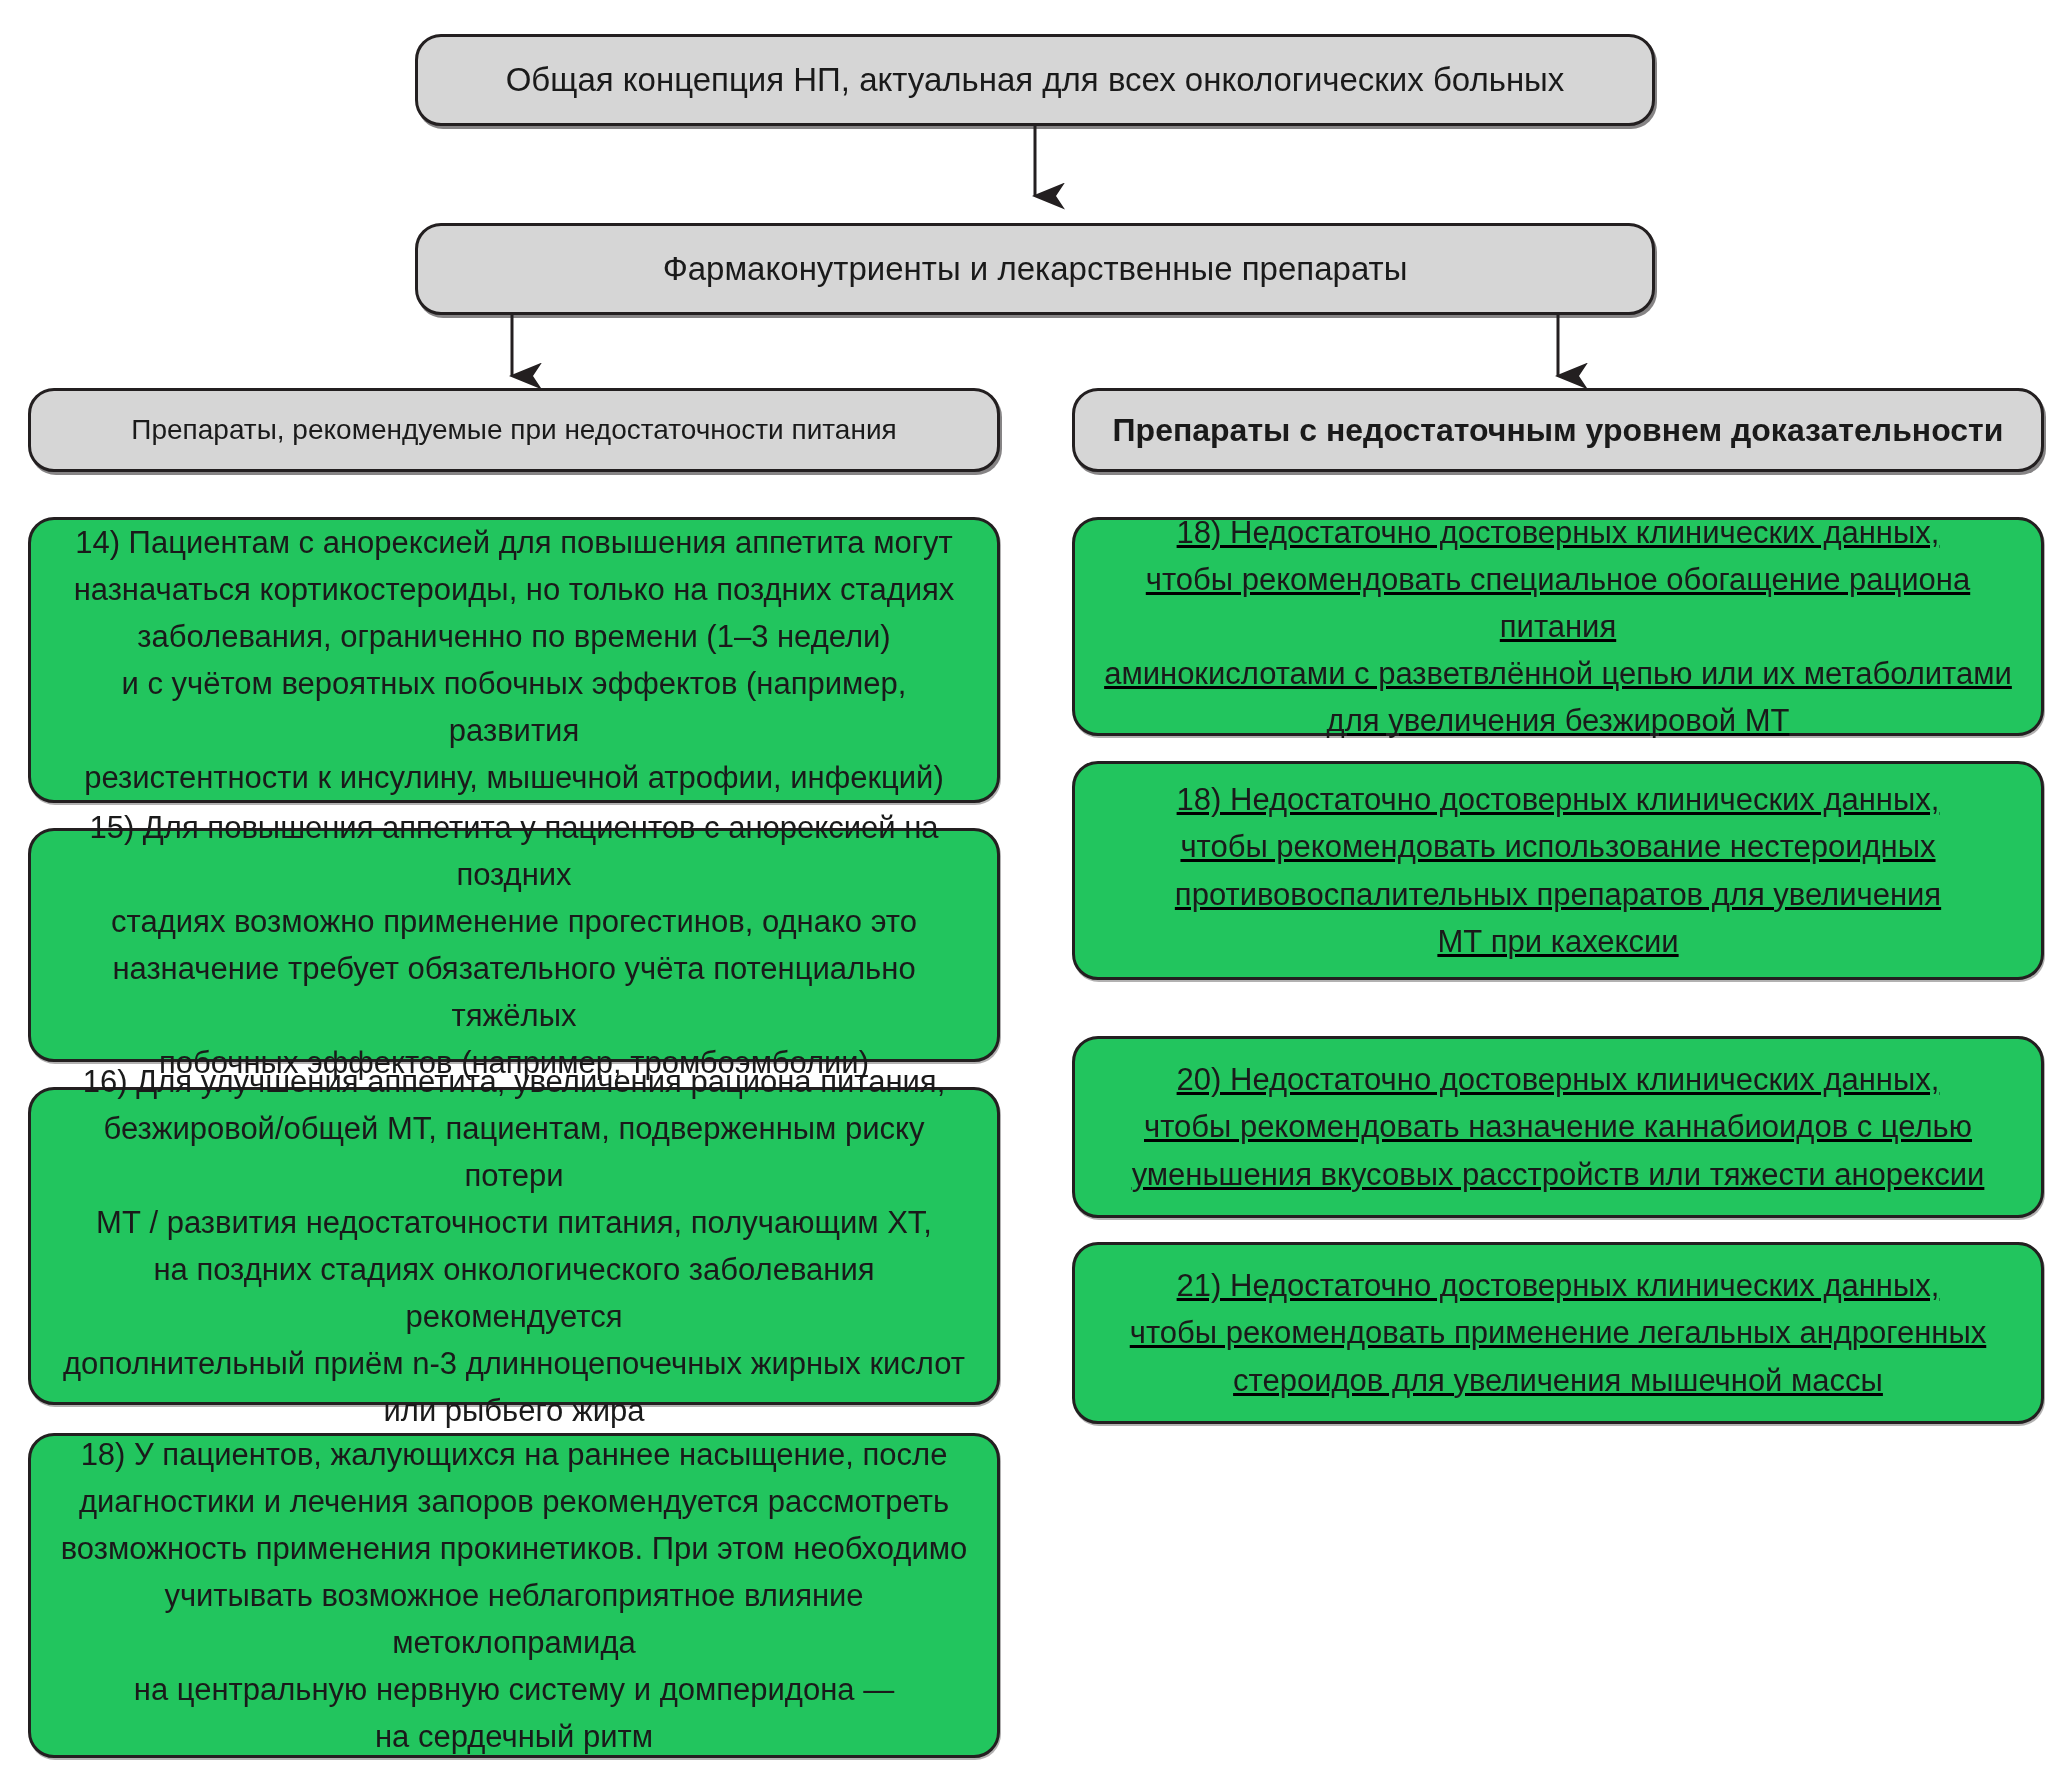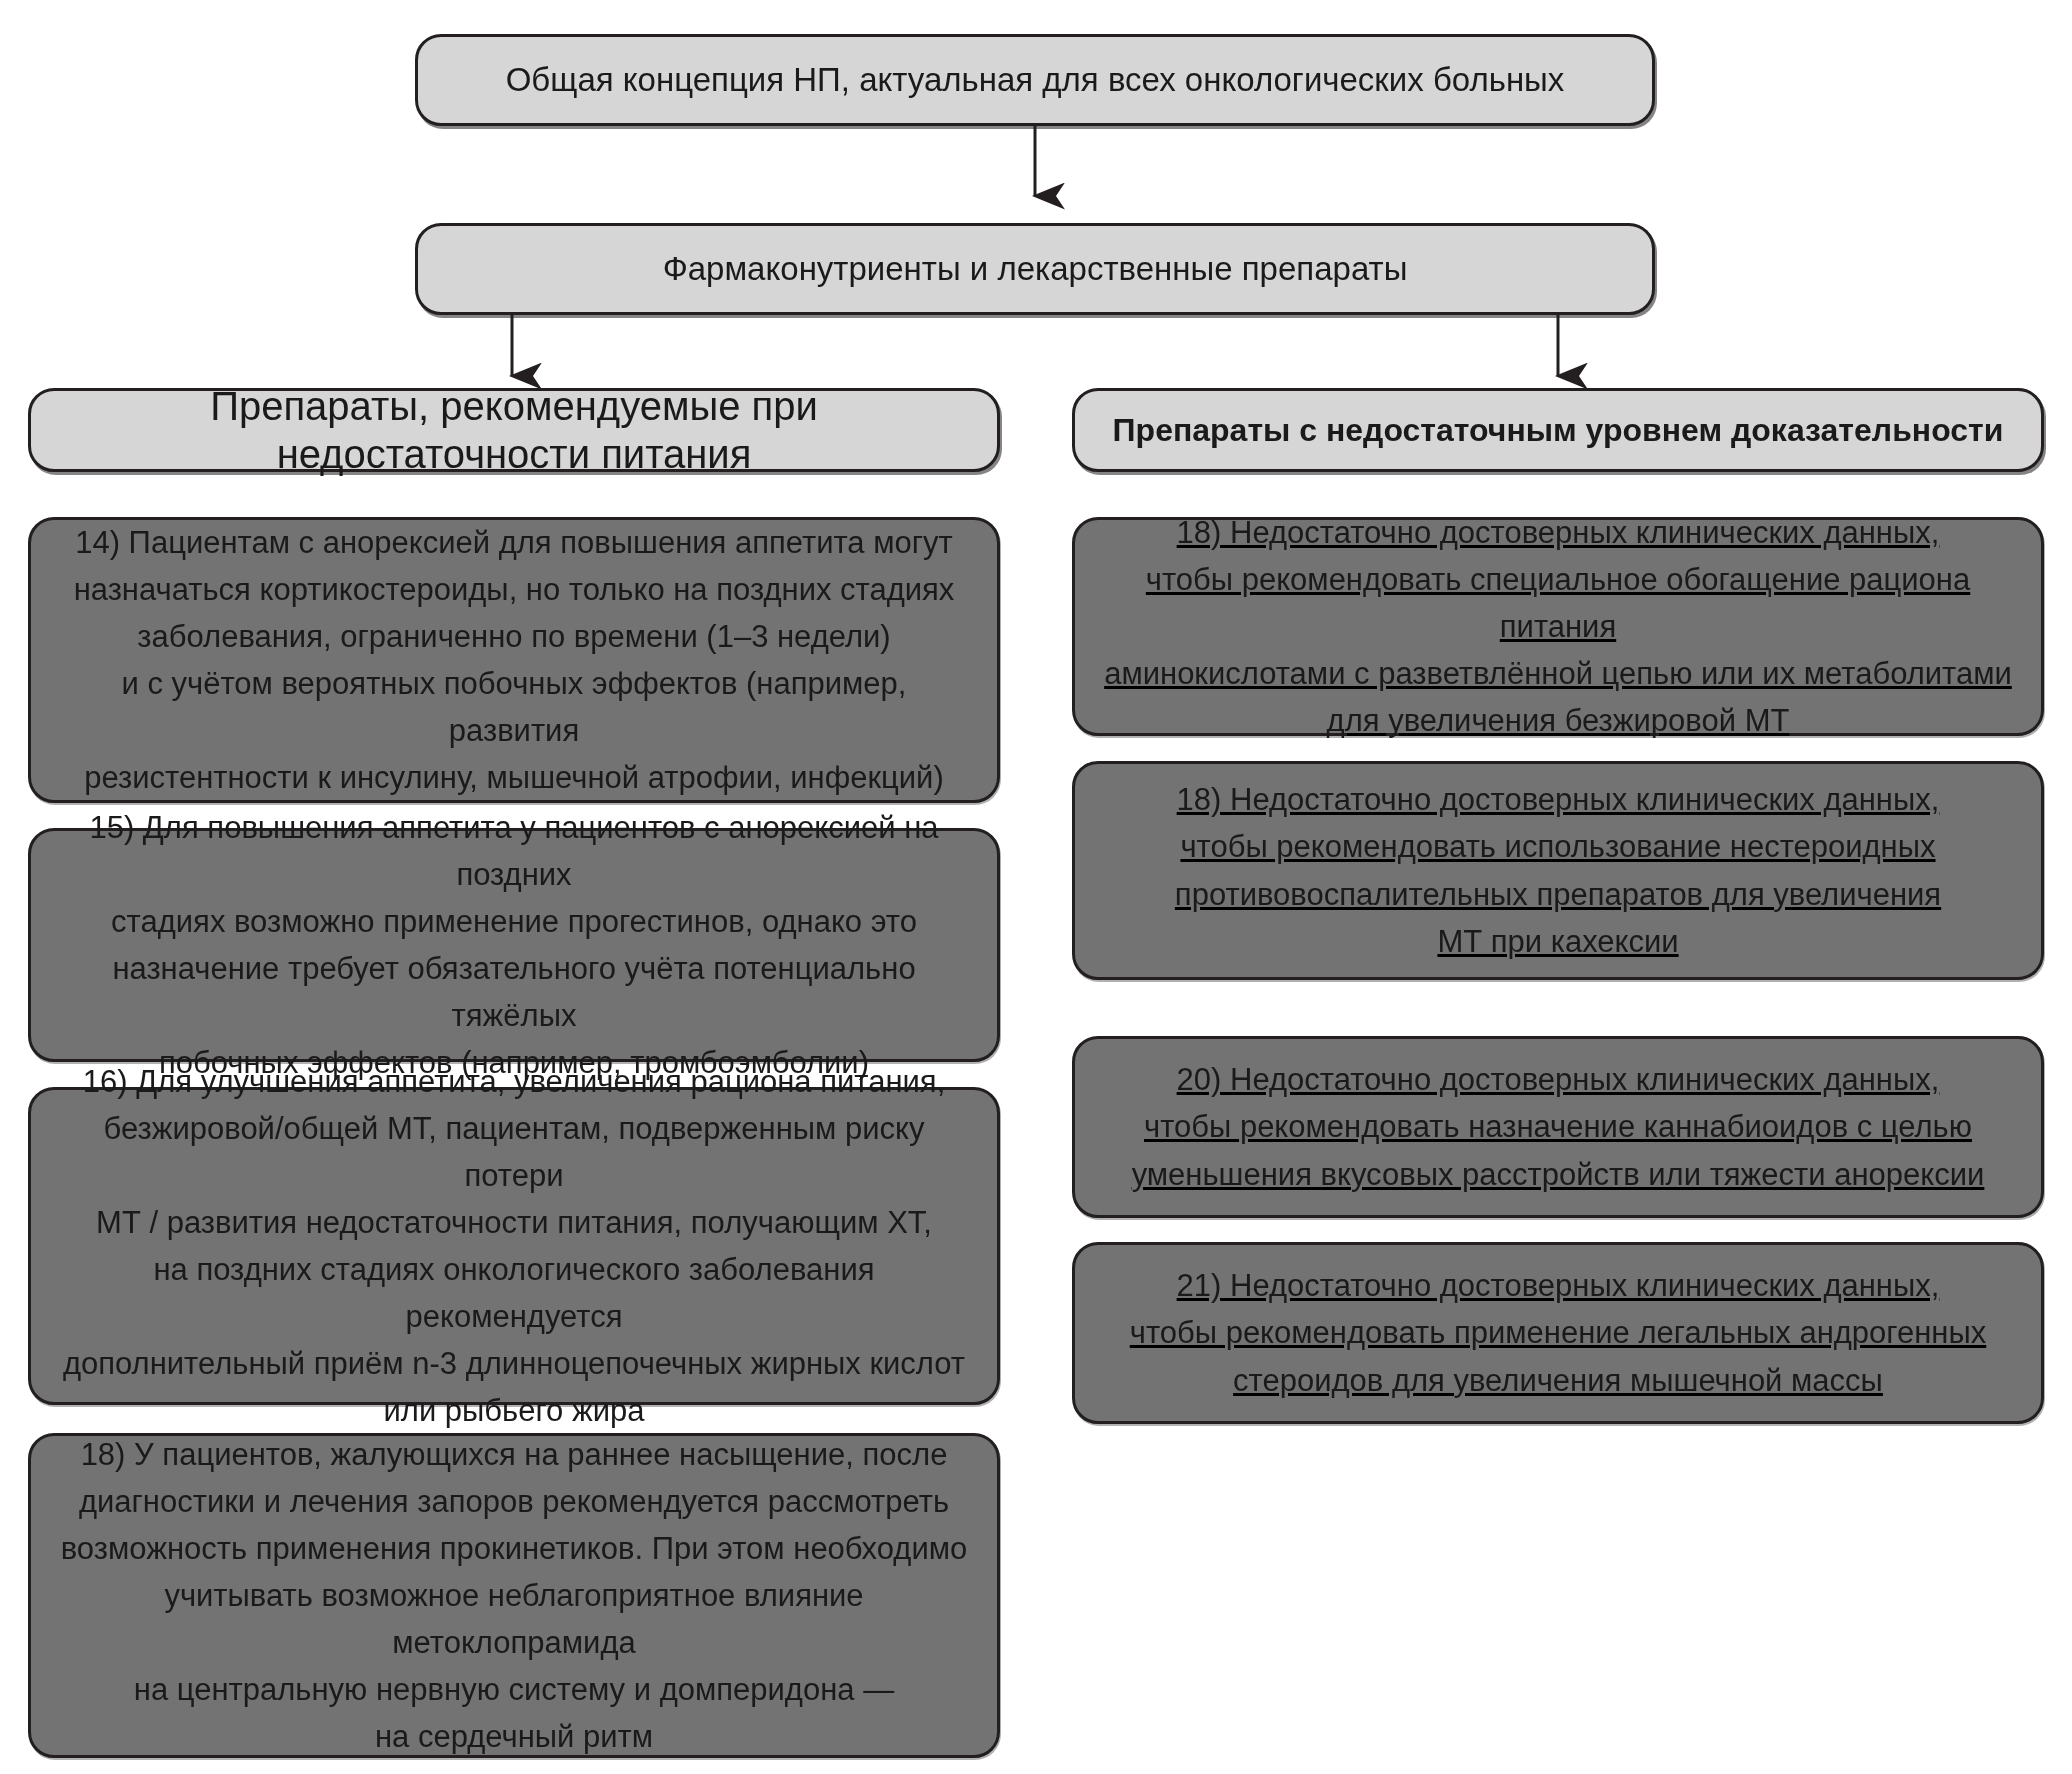--- a/index.html
+++ b/index.html
@@ -52,21 +52,21 @@
     padding: 0 26px;
     box-sizing: border-box;
     color: #1a1a1a;
     white-space: pre-line;
   }
 
   .node.gray {
     background: #d6d6d6;
   }
   .node.white {
-    background: #737373;
+    background: #22c55e;
     box-shadow: 1px 2px 0 rgba(35,31,32,0.35);
   }
 
   
   #node-root {
     left: 415px;  top: 34px;
     width: 1240px; height: 92px;
   }
   #node-root .txt { font-size: 33px; line-height: 1.2; }
 
@@ -74,21 +74,21 @@
     left: 415px;  top: 208px;
     width: 1240px; height: 92px; margin-top: 15px;
   }
   #node-pharma .txt { font-size: 33px; line-height: 1.2; }
 
   
   #node-cat-left {
     left: 28px; top: 388px;
     width: 972px; height: 84px;
   }
-  #node-cat-left .txt { font-size: 40px; line-height: 1.2; }
+  #node-cat-left .txt { font-size: 28px; line-height: 1.2; }
 
   #node-cat-right {
     left: 1072px; top: 388px;
     width: 972px; height: 84px;
   }
   #node-cat-right .txt { font-size: 32px; line-height: 1.2; font-weight: bold; }
 
   
   .item-left {
     left: 28px;

